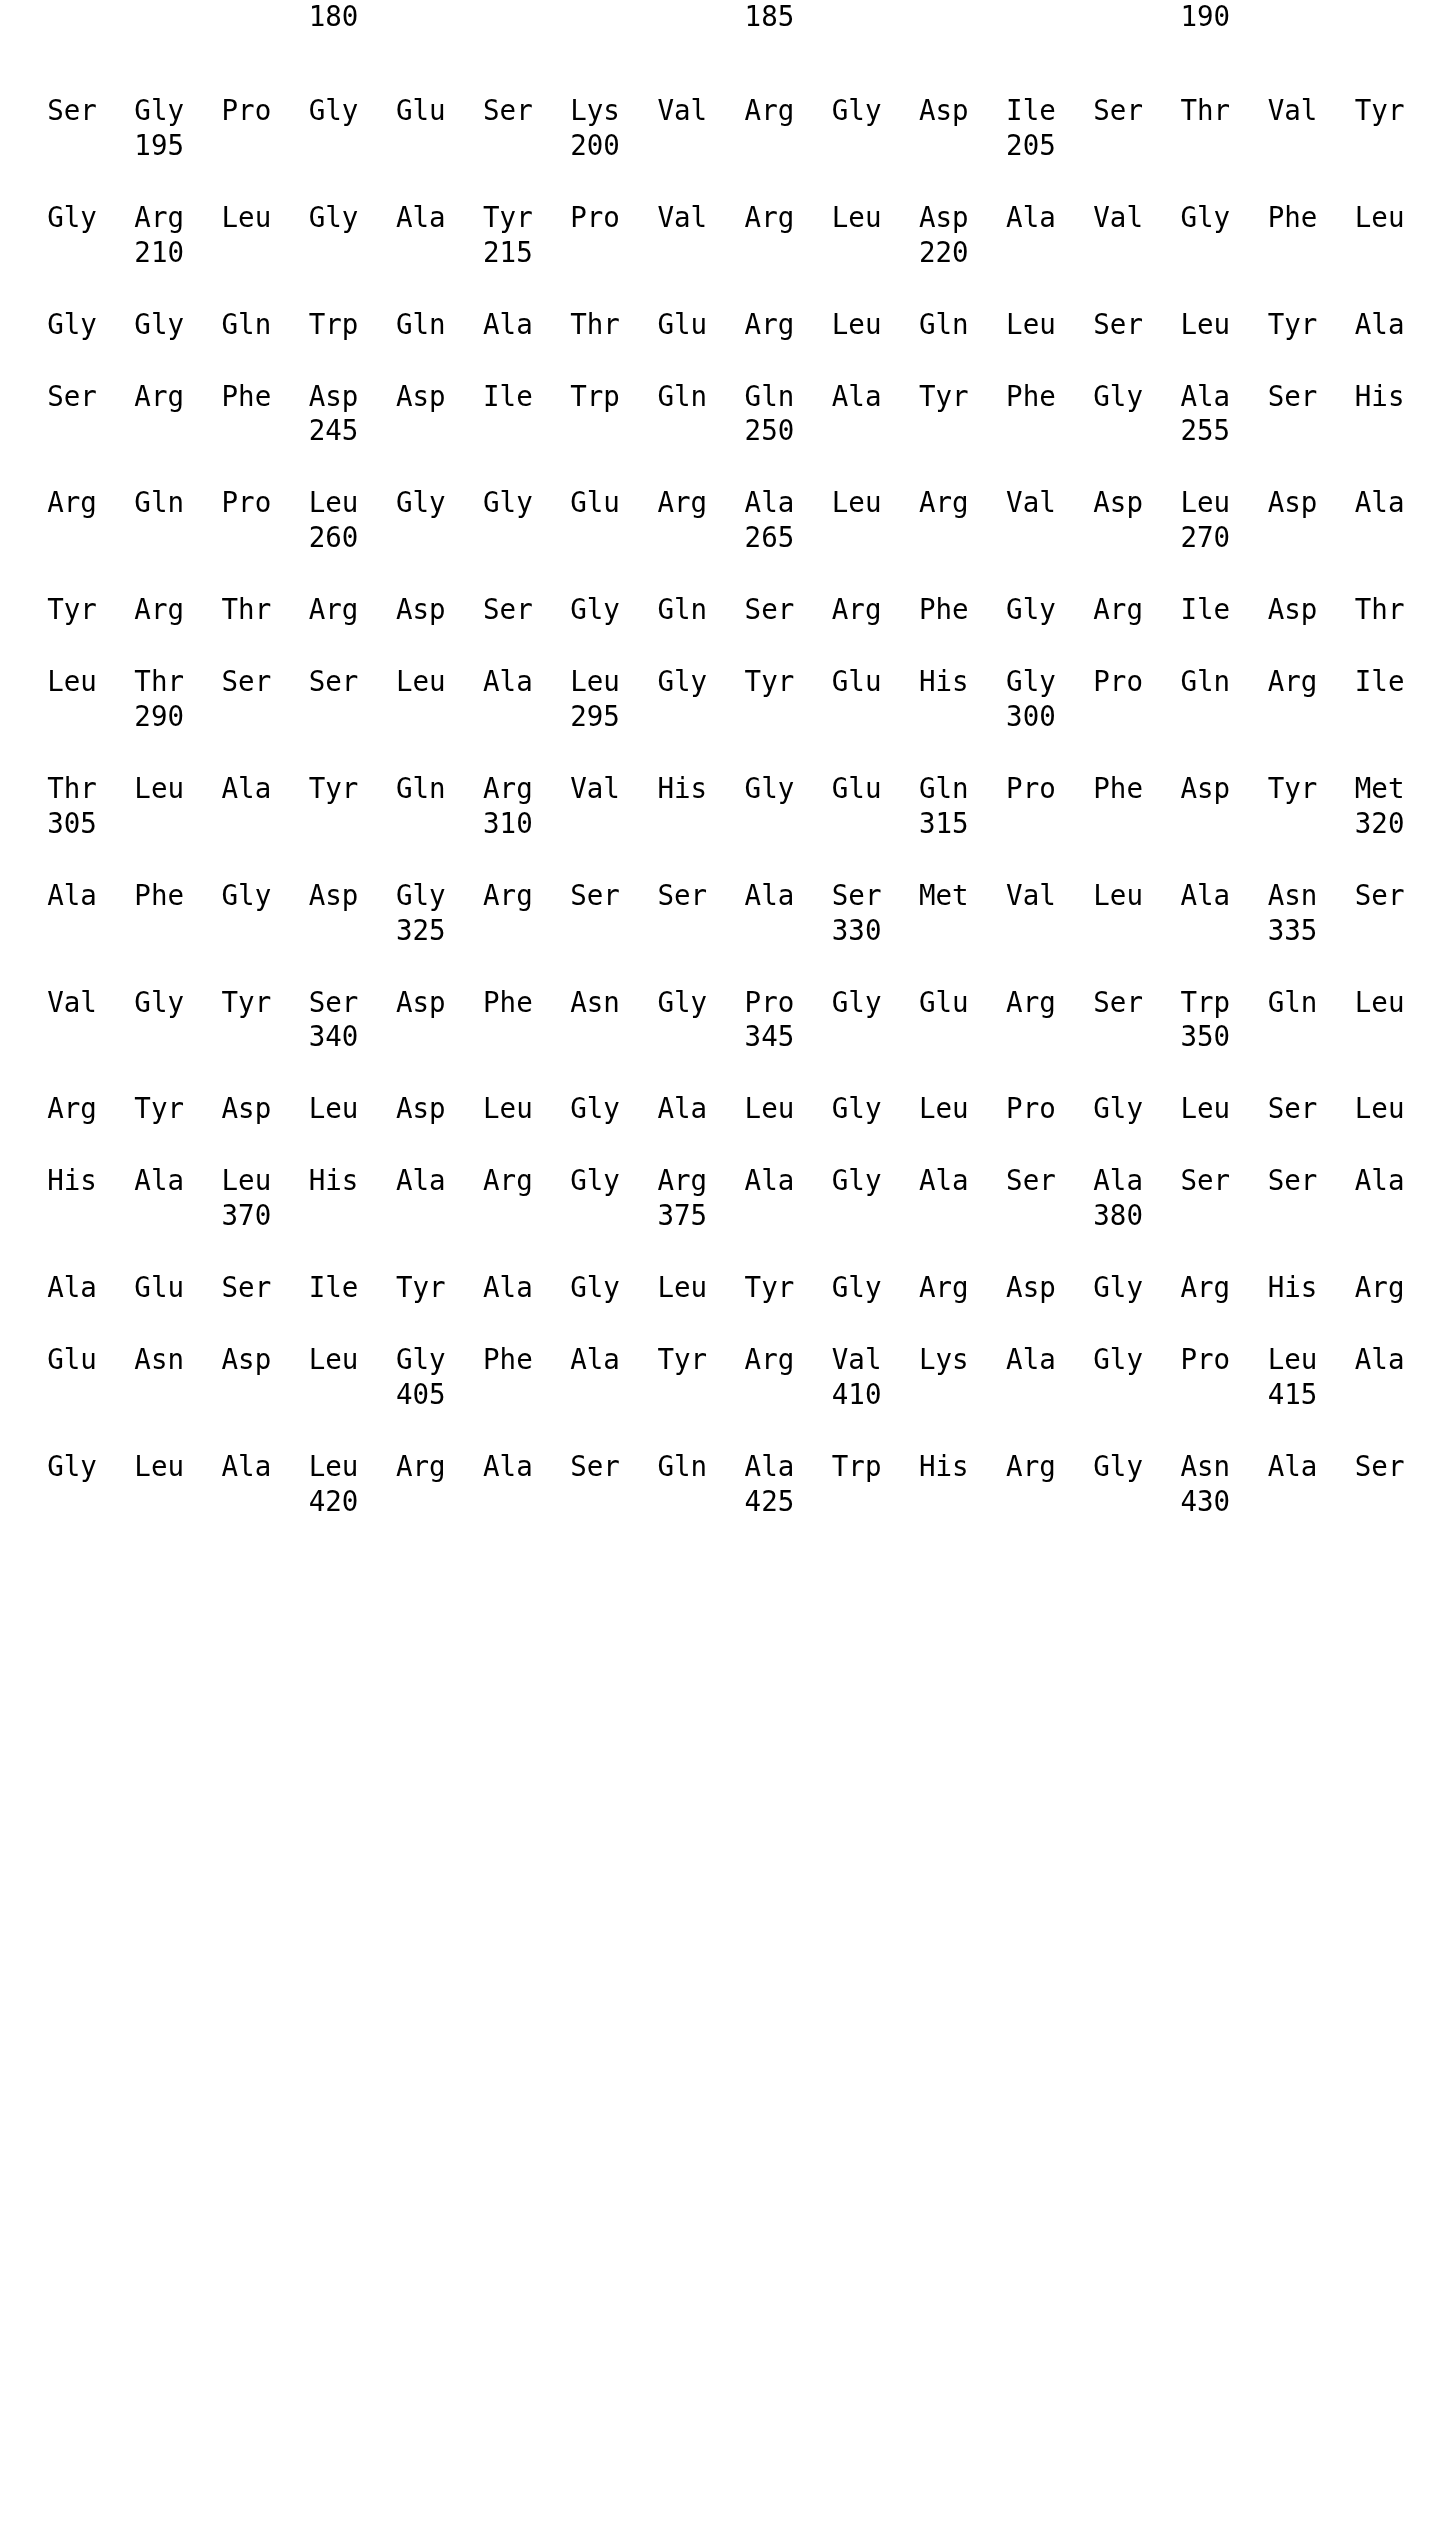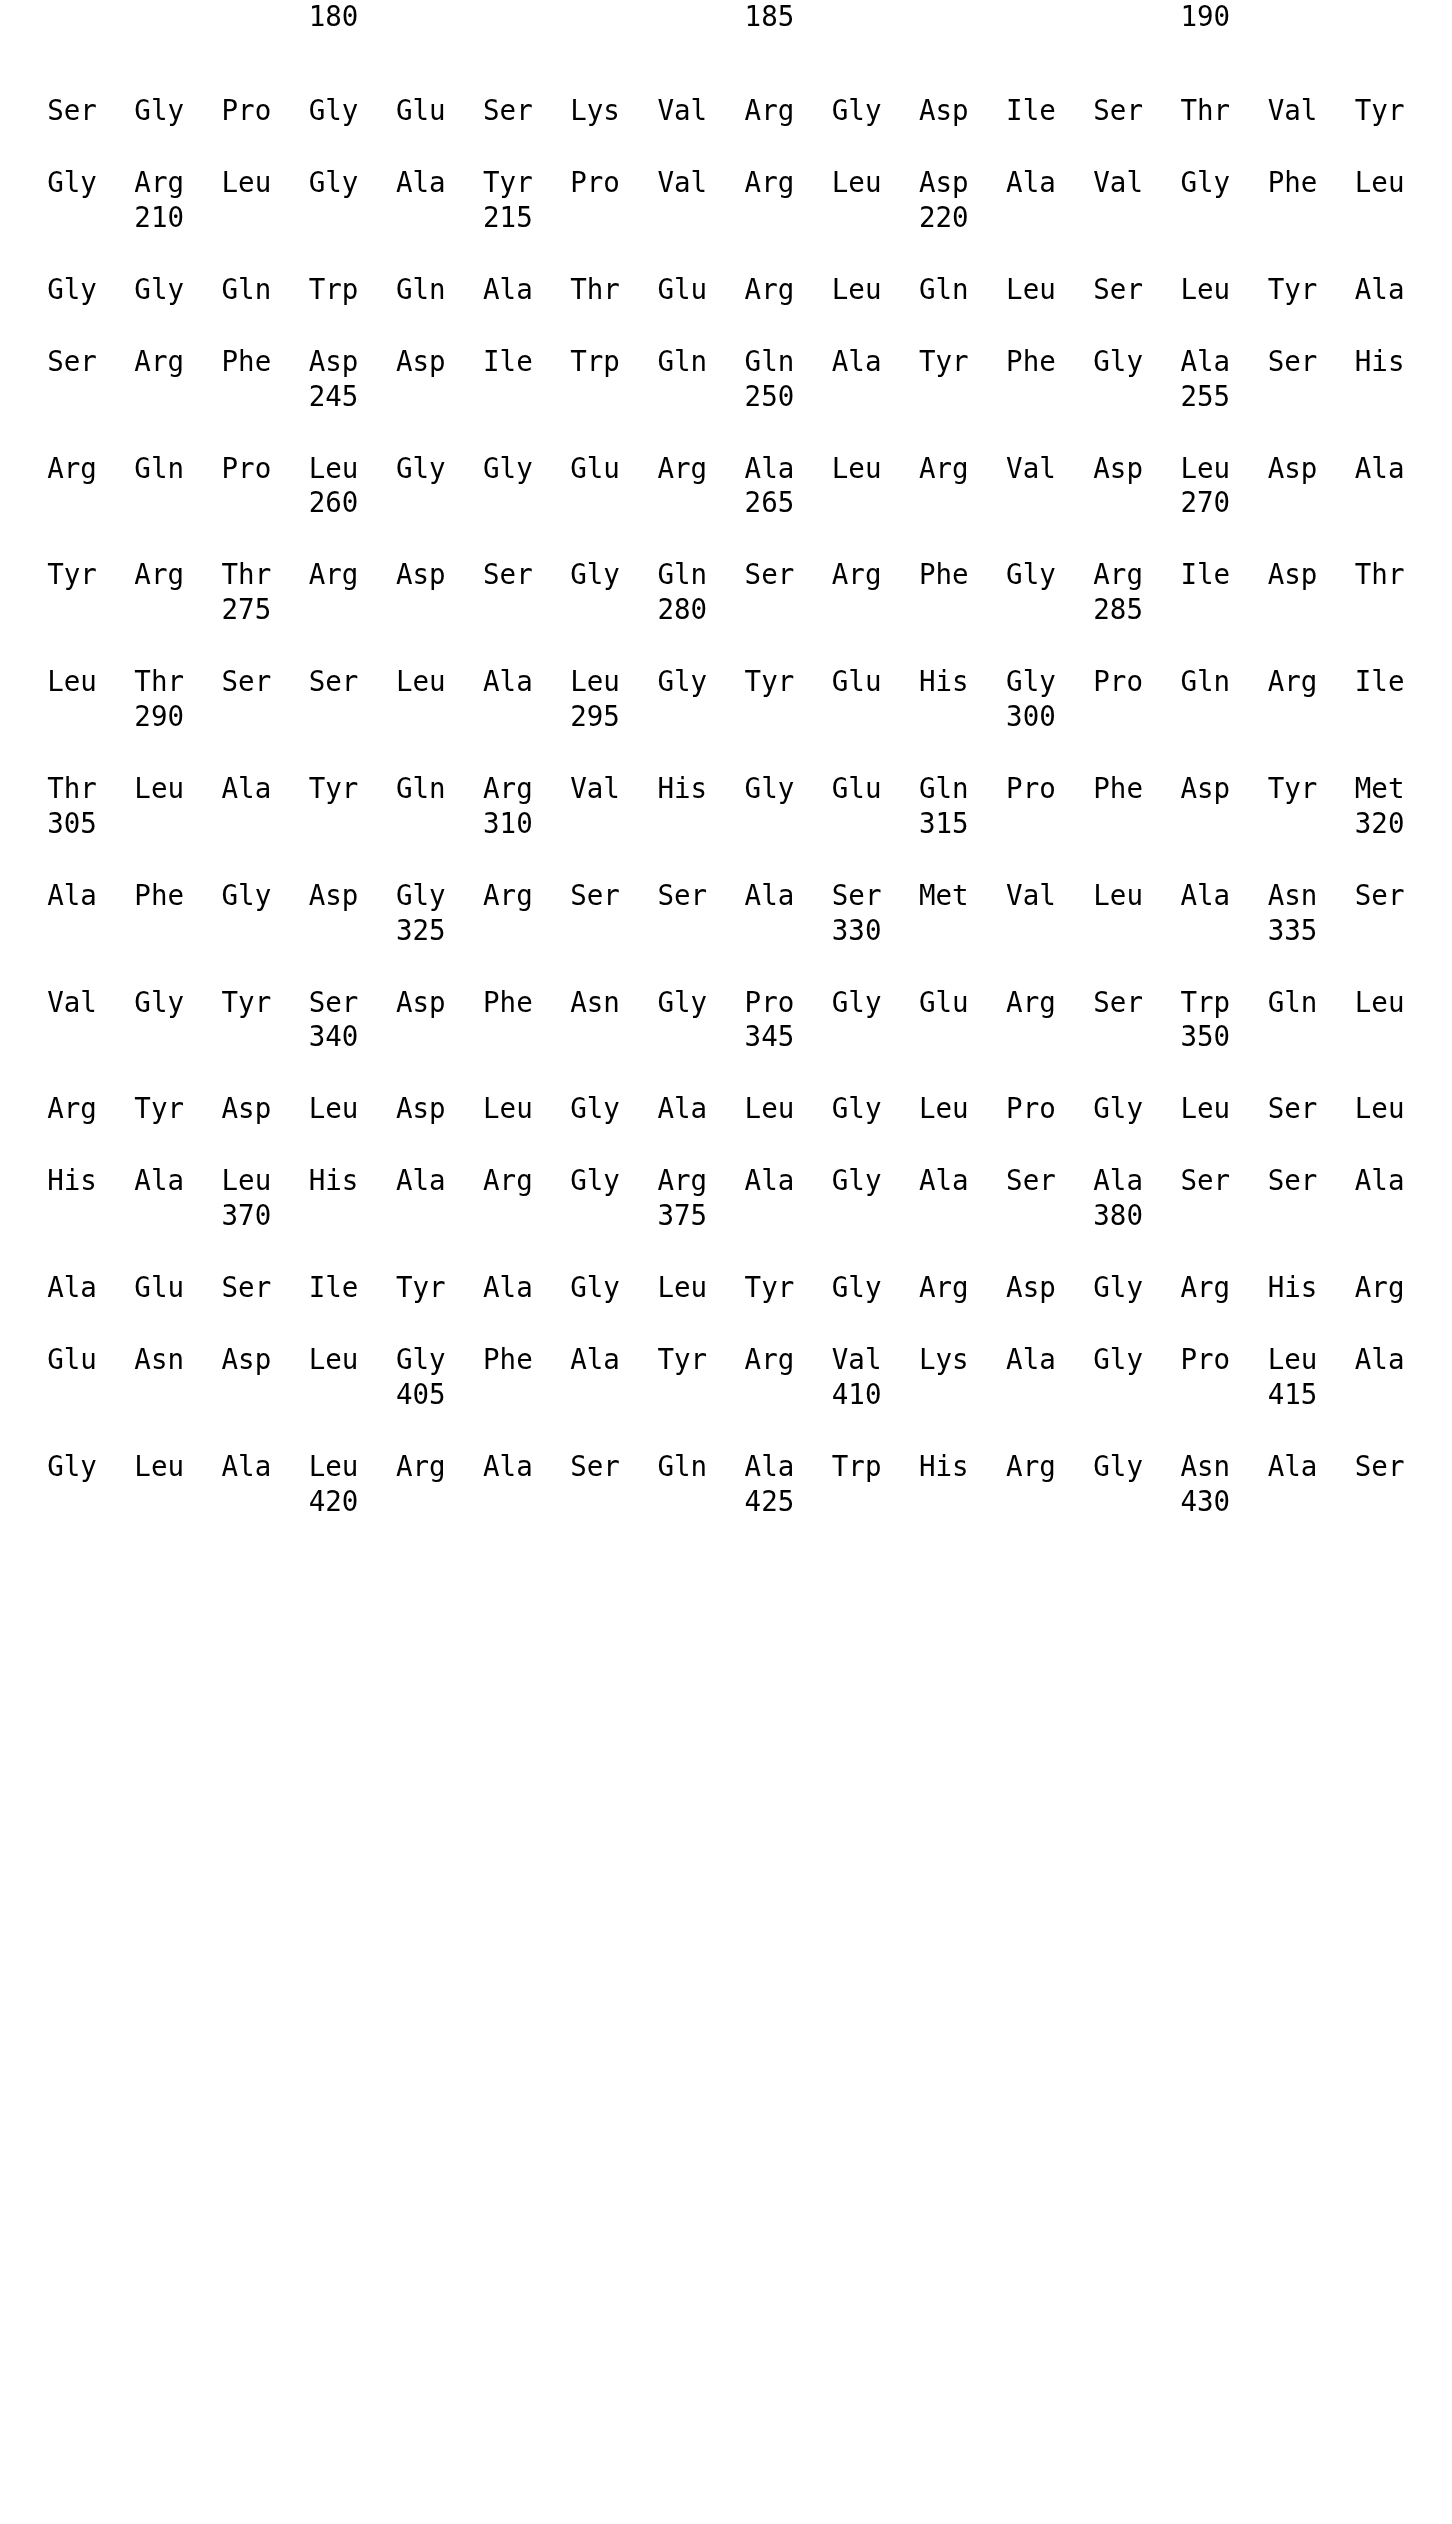--- a/index.html
+++ b/index.html
@@ -99,20 +99,38 @@
         <span class="cell">Val</span>
         <span class="cell">Arg</span>
         <span class="cell">Gly</span>
         <span class="cell">Asp</span>
         <span class="cell">Ile</span>
         <span class="cell">Ser</span>
         <span class="cell">Thr</span>
         <span class="cell">Val</span>
         <span class="cell">Tyr</span>
       </div>
+      <div class="num-row">
+        <span class="num-cell"></span>
+        <span class="num-cell">195</span>
+        <span class="num-cell"></span>
+        <span class="num-cell"></span>
+        <span class="num-cell"></span>
+        <span class="num-cell"></span>
+        <span class="num-cell">200</span>
+        <span class="num-cell"></span>
+        <span class="num-cell"></span>
+        <span class="num-cell"></span>
+        <span class="num-cell"></span>
+        <span class="num-cell">205</span>
+        <span class="num-cell"></span>
+        <span class="num-cell"></span>
+        <span class="num-cell"></span>
+        <span class="num-cell"></span>
+      </div>
     </div>
 
     <div class="block">
       <div class="res-row">
         <span class="cell">Gly</span>
         <span class="cell">Arg</span>
         <span class="cell">Leu</span>
         <span class="cell">Gly</span>
         <span class="cell">Ala</span>
         <span class="cell">Tyr</span>
@@ -258,38 +276,20 @@
         <span class="cell">Gln</span>
         <span class="cell">Ser</span>
         <span class="cell">Arg</span>
         <span class="cell">Phe</span>
         <span class="cell">Gly</span>
         <span class="cell">Arg</span>
         <span class="cell">Ile</span>
         <span class="cell">Asp</span>
         <span class="cell">Thr</span>
       </div>
-      <div class="num-row">
-        <span class="num-cell"></span>
-        <span class="num-cell"></span>
-        <span class="num-cell">275</span>
-        <span class="num-cell"></span>
-        <span class="num-cell"></span>
-        <span class="num-cell"></span>
-        <span class="num-cell"></span>
-        <span class="num-cell">280</span>
-        <span class="num-cell"></span>
-        <span class="num-cell"></span>
-        <span class="num-cell"></span>
-        <span class="num-cell"></span>
-        <span class="num-cell">285</span>
-        <span class="num-cell"></span>
-        <span class="num-cell"></span>
-        <span class="num-cell"></span>
-      </div>
     </div>
 
     <div class="block">
       <div class="res-row">
         <span class="cell">Leu</span>
         <span class="cell">Thr</span>
         <span class="cell">Ser</span>
         <span class="cell">Ser</span>
         <span class="cell">Leu</span>
         <span class="cell">Ala</span>

